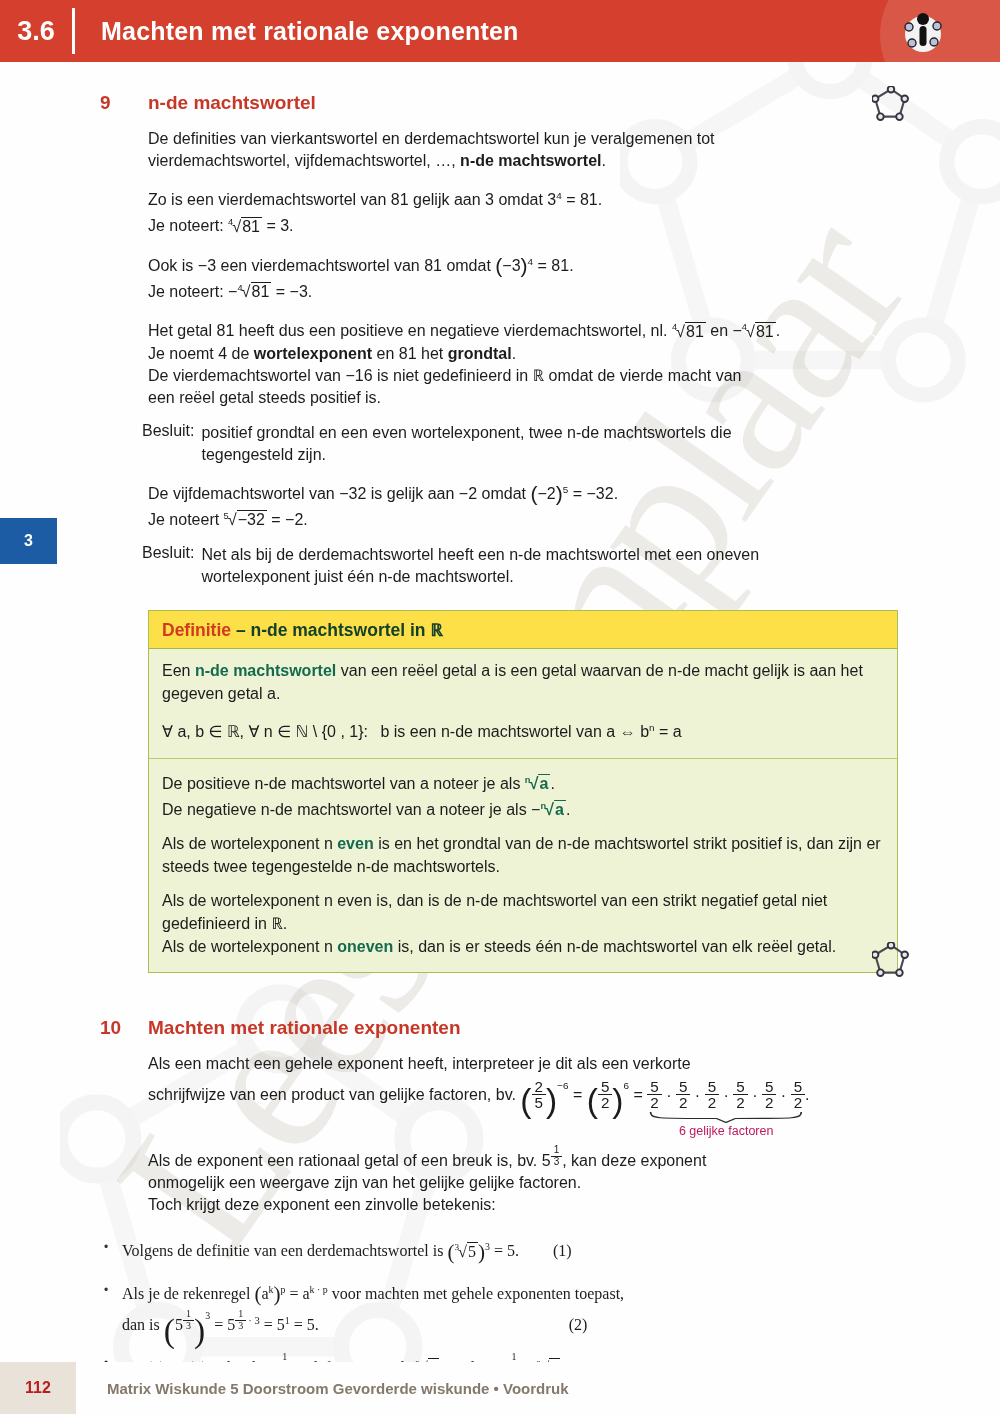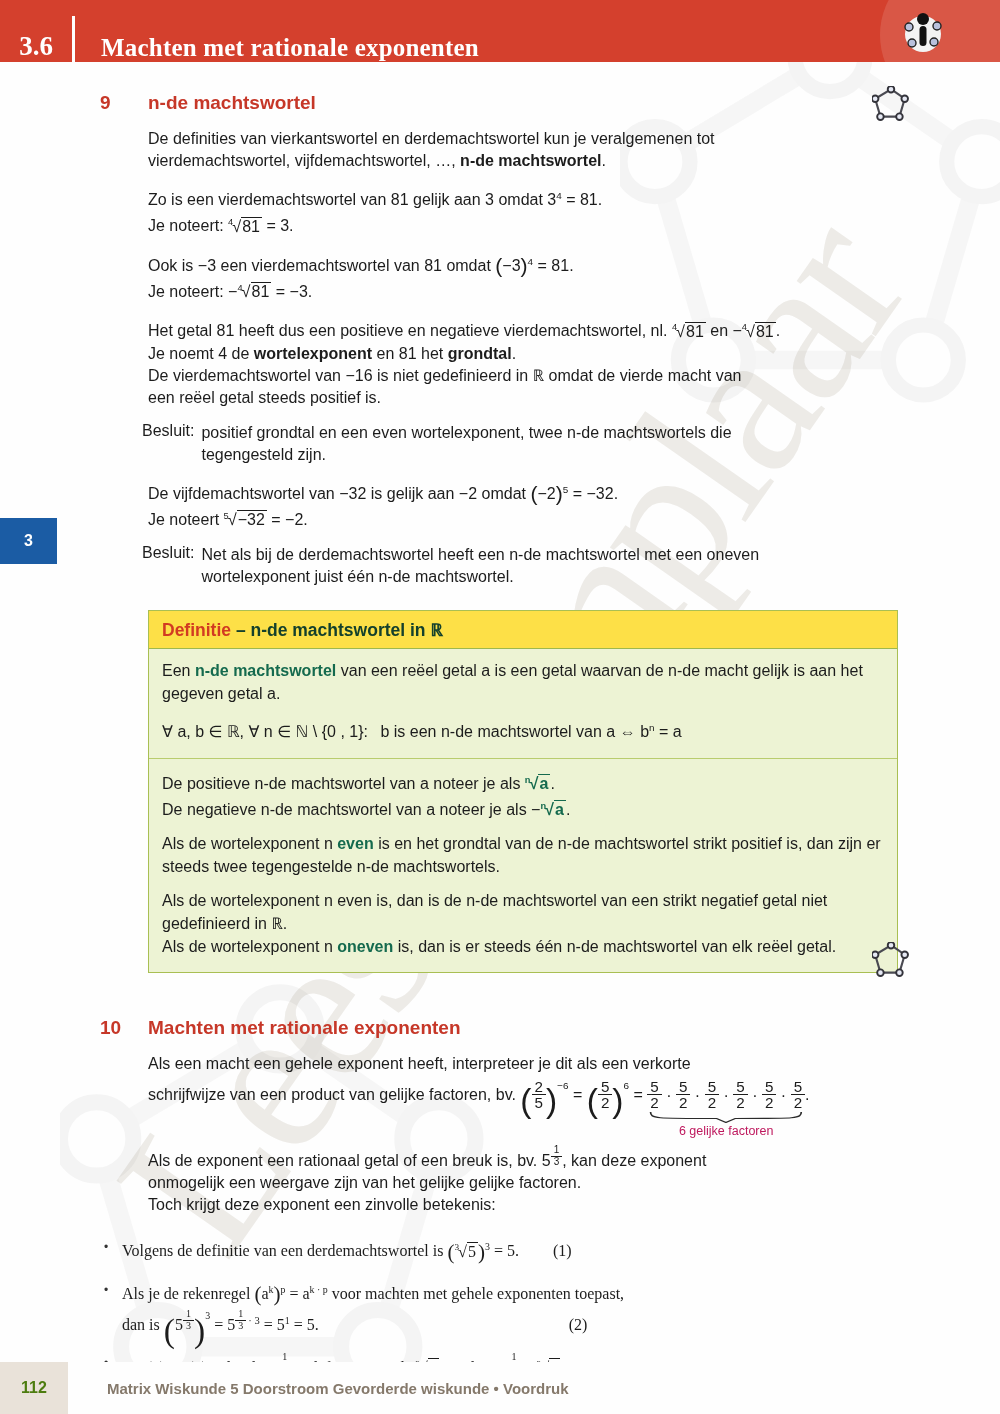--- a/index.html
+++ b/index.html
@@ -1,38 +1,38 @@
 <!DOCTYPE html>
 <html><head>
 <meta charset="utf-8">
 <style>
   html,body{margin:0;padding:0;background:#888;}
   .page{position:relative;width:1000px;height:1414px;background:#fefefe;overflow:hidden;
         font-family:"Liberation Sans",sans-serif;color:#1c1c1c;margin:0 auto;}
   
   .topbar{position:absolute;left:0;top:0;width:100%;height:62px;background:#d4402d;z-index:3;
-          display:flex;align-items:flex-end;font-family:Liberation Serif, serif;}
+          display:flex;align-items:center;}
   .topbar-num{color:#fff;font-size:27px;font-weight:bold;width:72px;text-align:center;}
   .topbar-sep{width:3px;height:46px;background:#fff;margin-right:26px;}
   .topbar-title{color:#fff;font-size:25px;font-weight:bold;letter-spacing:0.2px;}
   .swoosh{position:absolute;right:-30px;top:-40px;width:150px;height:150px;border-radius:50%;
           background:rgba(255,255,255,0.12);}
   .applet-icon{position:absolute;right:55px;top:10px;width:44px;height:44px;}
   
   .watermark{position:absolute;left:-190px;top:615px;width:1400px;text-align:center;
              transform:rotate(-55deg);font-family:"Liberation Serif",serif;font-size:210px;
              color:#edebe7;letter-spacing:-6px;z-index:0;pointer-events:none;white-space:nowrap;}
   .decor{position:absolute;z-index:0;opacity:0.055;pointer-events:none;}
   
   .chapter-tab{position:absolute;left:0;top:518px;width:57px;height:46px;background:#1b5ca4;
                color:#fff;font-weight:bold;font-size:16px;display:flex;align-items:center;
                justify-content:center;z-index:3;}
   .footer{position:absolute;left:0;top:1362px;width:100%;height:52px;z-index:3;background:#fefefe;}
-  .pagenum-box{position:absolute;left:0;top:0;width:68px;height:52px;background:#e9e2d9;
-               color:#4d7c0f;font-weight:bold;font-size:16px;display:flex;align-items:center;
+  .pagenum-box{position:absolute;left:0;top:0;width:76px;height:52px;background:#e9e2d9;
+               color:#b91c1c;font-weight:bold;font-size:16px;display:flex;align-items:center;
                justify-content:center;}
   .footer-text{position:absolute;left:75px;top:0;height:52px;display:flex;align-items:center;
                color:#85796b;font-weight:bold;font-size:15px;margin-left:32px;}
   
   .content{position:absolute;left:100px;top:90px;width:815px;z-index:1;font-size:16px;}
   .block{margin-bottom:13px;margin-left:48px;max-width:800px;}
   .tline{line-height:22px;}
   .sec-head{margin-left:0;display:flex;align-items:baseline;margin-bottom:14px;margin-top:2px;}
   .sec-num{width:48px;font-size:19px;font-weight:bold;color:#c63728;}
   .sec-title{font-size:19px;font-weight:bold;color:#c63728;}

